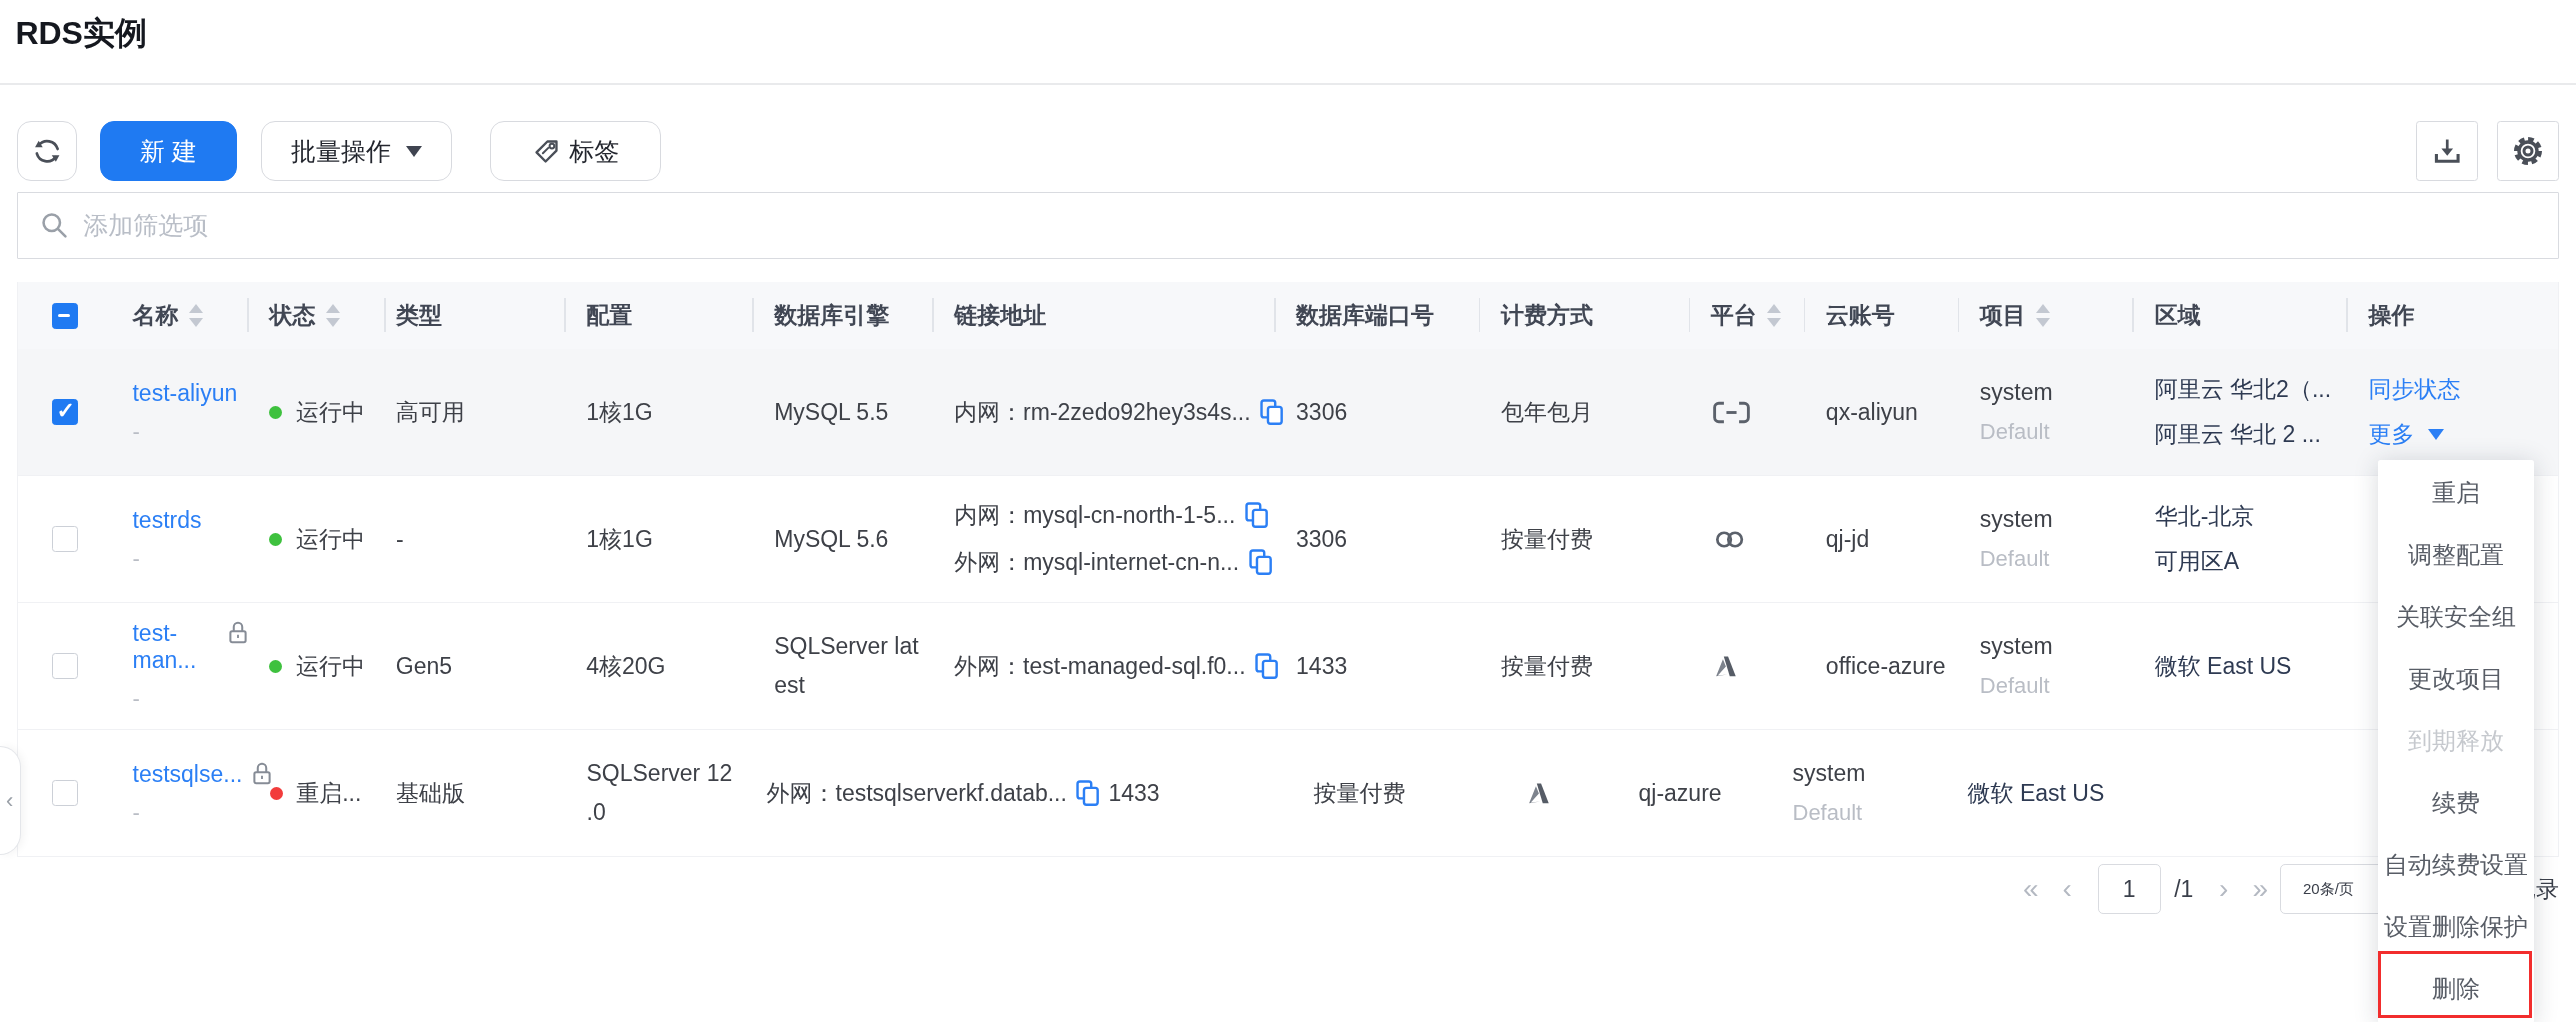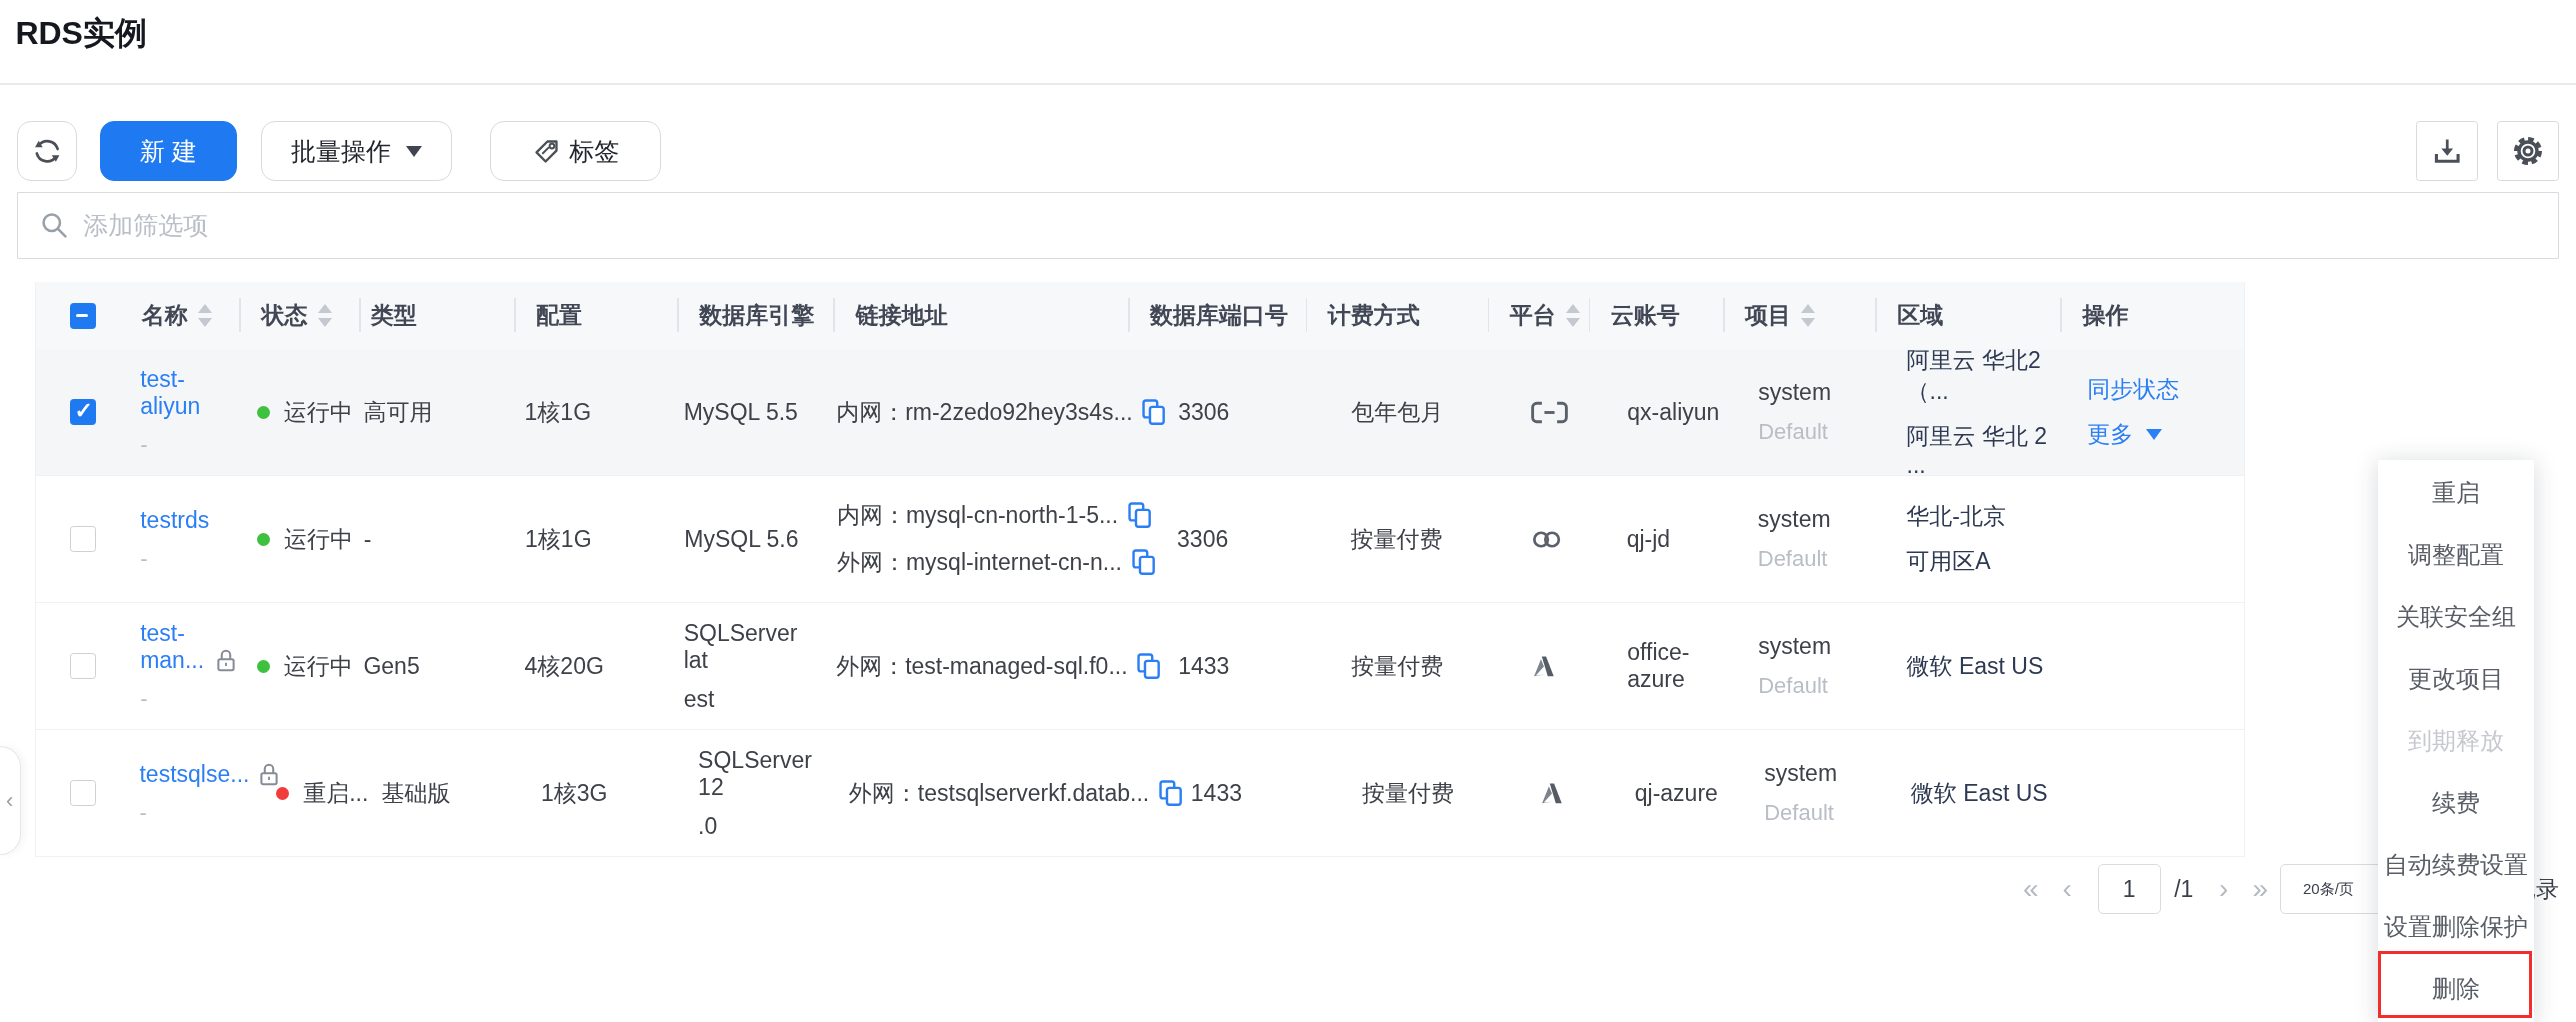--- a/index.html
+++ b/index.html
@@ -26,21 +26,21 @@
     border:1.7px solid #d8dadf; border-radius:3.4px; background:#fff; cursor:pointer; }
 
   
   .filterbar { position:absolute; left:17px; top:192px; width:2542px; height:67px;
     border:1.7px solid #d9dbe0; border-radius:1px; background:#fff; display:flex; align-items:center; padding:0 20.5px; }
   .filterbar input { border:none; outline:none; flex:1; font-size:25px; color:#3e4148;
     font-family:"Liberation Sans", sans-serif; margin-left:13.7px; background:transparent; }
   .filterbar input::placeholder { color:#b9bec7; }
 
   
-  .table { position:absolute; left:35px; top:282px; width:2210px;
+  .table { position:absolute; left:17px; top:282px; width:2542px;
     border-left:1.7px solid #f0f1f4; border-right:1.7px solid #f0f1f4; }
   .thead { display:flex; height:67px; background:#f7f8fa; align-items:center; }
   .th { position:relative; display:flex; align-items:center; gap:10.3px; padding-left:20.5px;
     font-size:23px; font-weight:700; color:#42485а; color:#414754; height:100%; }
   .th .sep { position:absolute; right:0; top:16.2px; height:34px; width:1.7px; background:#e1e4e9; }
   .tr { display:flex; height:127px; border-bottom:1.7px solid #f0f1f4; background:#fff; }
   .tr.selected { background:#f5f6f8; }
   .td { display:flex; align-items:center; padding-left:20.5px; font-size:23px; color:#3e4148; }
 
   .c-cb{width:94px;} .c-name{width:137px;} .c-status{width:137px;} .c-type{width:180px;padding-left:10px;}
@@ -53,21 +53,21 @@
   .sort i { display:block; width:0; height:0; border-left:7.7px solid transparent; border-right:7.7px solid transparent; }
   .sort .up { border-bottom:9.4px solid #c3c8d1; }
   .sort .dn { border-top:9.4px solid #c3c8d1; }
 
   .cb { width:26px; height:26px; border:1.7px solid #ccd0d7; border-radius:3.4px; background:#fff; position:relative; display:inline-block; }
   .cb.checked, .cb.indet { background:#1f7af2; border-color:#1f7af2; }
   .cb.checked:after { content:"✓"; position:absolute; left:3.4px; top:-1.7px; color:#fff; font-size:22px; font-weight:700; }
   .cb.indet:after { content:""; position:absolute; left:5.1px; top:10.3px; width:12px; height:3.4px; background:#fff; border-radius:1.7px; }
 
   .two { display:flex; flex-direction:column; gap:12px; }
-  .l1 { display:flex; align-items:flex-end; gap:8.6px; }
+  .l1 { display:flex; align-items:flex-start; gap:8.6px; }
   a.link { color:#2b7ff5; text-decoration:none; cursor:pointer; font-size:23px; }
   .muted { color:#b9bdc5; font-size:22px; }
   .dot { width:13px; height:13px; border-radius:50%; display:inline-block; margin-right:13.7px; flex:none; }
   .dot.green { background:#3ec13e; }
   .dot.red { background:#f23c3c; }
 
   .addr-cell { display:flex; flex-direction:column; gap:15.4px; justify-content:center; }
   .addr-line { display:flex; align-items:center; white-space:nowrap; }
   .addr-line .copy { margin-left:8.6px; flex:none; cursor:pointer; }
 
@@ -473,21 +473,20 @@
             </span>
           </div>
           <div class="muted">-</div>
         </div>
       </div>
       <div class="td c-status">
         <span class="dot red"></span>
         <span>重启...</span>
       </div>
       <div class="td c-type">基础版</div>
-      <div class="td c-config">1核3G</div>
       <div class="td c-engine">
         <div class="engine-lines">
           <div>SQLServer 12</div>
           <div>.0</div>
         </div>
       </div>
       <div class="td c-addr">
         <div class="addr-cell">
           <div class="addr-line">
             <span>外网：</span>

